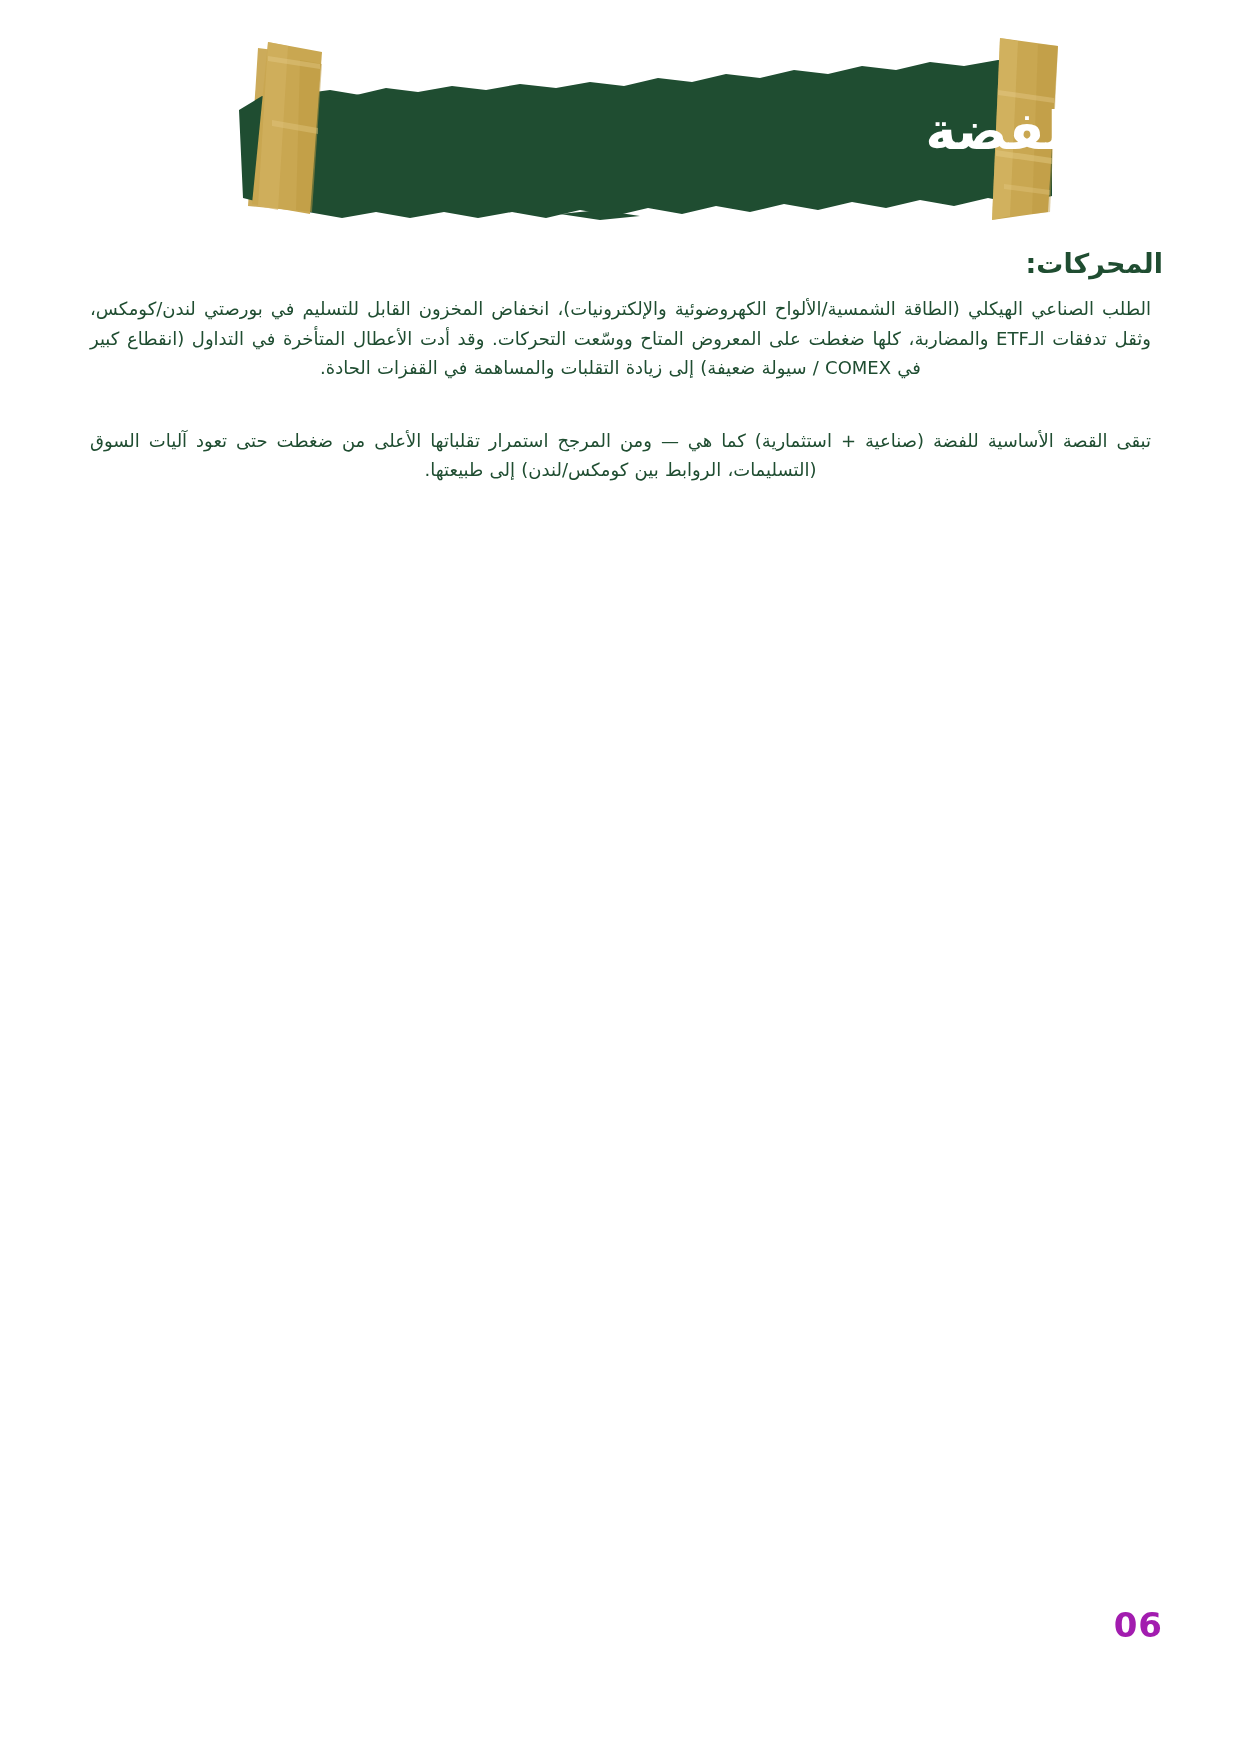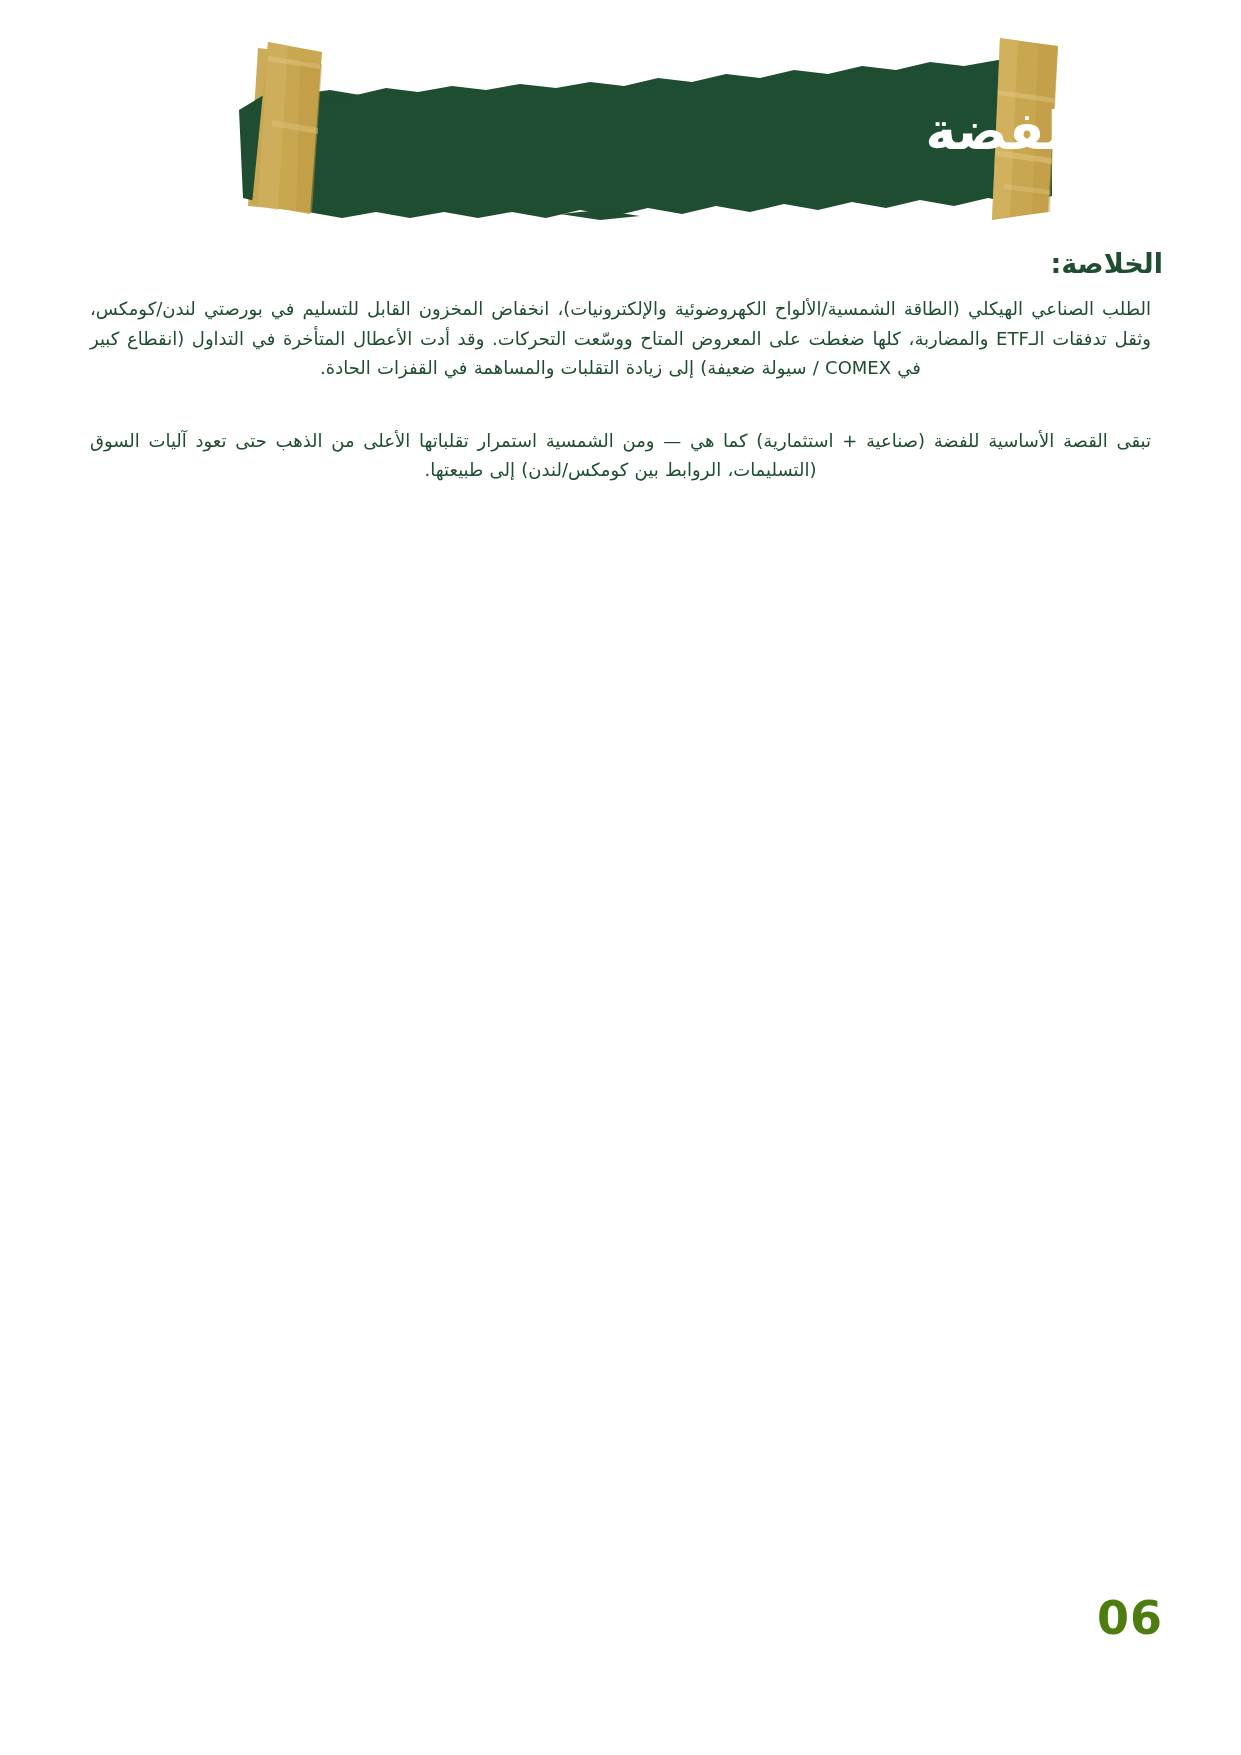--- a/index.html
+++ b/index.html
@@ -80,22 +80,22 @@
     word-spacing: 0.5px;
   }
 
   .section.summary { margin-top: 44px; }
 
   
   .page-number {
     position: absolute;
     right: 78px;
     bottom: 110px;
-    color: #4d7c0f;
-    font-size: 46px;
+    color: #a21caf;
+    font-size: 34px;
     font-weight: 700;
     letter-spacing: 1px;
     direction: ltr;
     text-align: right;
   }
 </style>
 </head>
 <body>
 
 <div class="banner-wrap">
@@ -137,23 +137,23 @@
       <path d="M 1004,184 L 1050,190 L 1050,195 L 1004,189 Z" fill="#E4CB86" opacity="0.35"></path>
     </g>
   </svg>
 
   <div class="banner-title">الفضة</div>
 </div>
 
 <div class="content">
 
   <div class="section">
-    <h2 class="sec-heading">الخلاصة:</h2>
+    <h2 class="sec-heading">المحركات:</h2>
     <p class="sec-body">الطلب الصناعي الهيكلي (الطاقة الشمسية/الألواح الكهروضوئية والإلكترونيات)، انخفاض المخزون القابل للتسليم في بورصتي لندن/كومكس، وثقل تدفقات الـETF والمضاربة، كلها ضغطت على المعروض المتاح ووسّعت التحركات. وقد أدت الأعطال المتأخرة في التداول (انقطاع كبير في COMEX / سيولة ضعيفة) إلى زيادة التقلبات والمساهمة في القفزات الحادة.</p>
   </div>
 
   <div class="section summary">
-    <p class="sec-body">تبقى القصة الأساسية للفضة (صناعية + استثمارية) كما هي — ومن الشمسية استمرار تقلباتها الأعلى من الذهب حتى تعود آليات السوق (التسليمات، الروابط بين كومكس/لندن) إلى طبيعتها.</p>
+    <p class="sec-body">تبقى القصة الأساسية للفضة (صناعية + استثمارية) كما هي — ومن المرجح استمرار تقلباتها الأعلى من ضغطت حتى تعود آليات السوق (التسليمات، الروابط بين كومكس/لندن) إلى طبيعتها.</p>
   </div>
 
 </div>
 
 <div class="page-number">06</div>
 
 </body></html>

